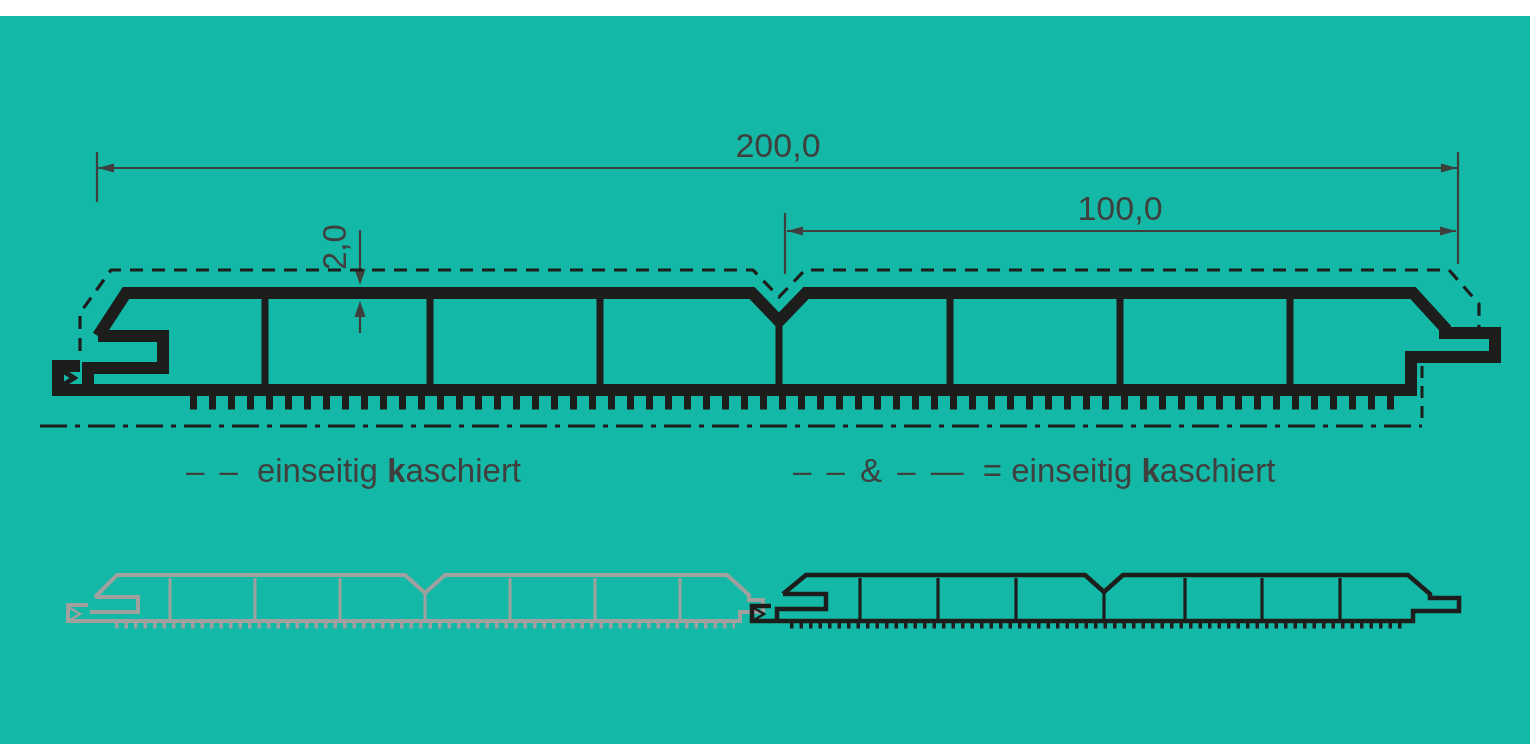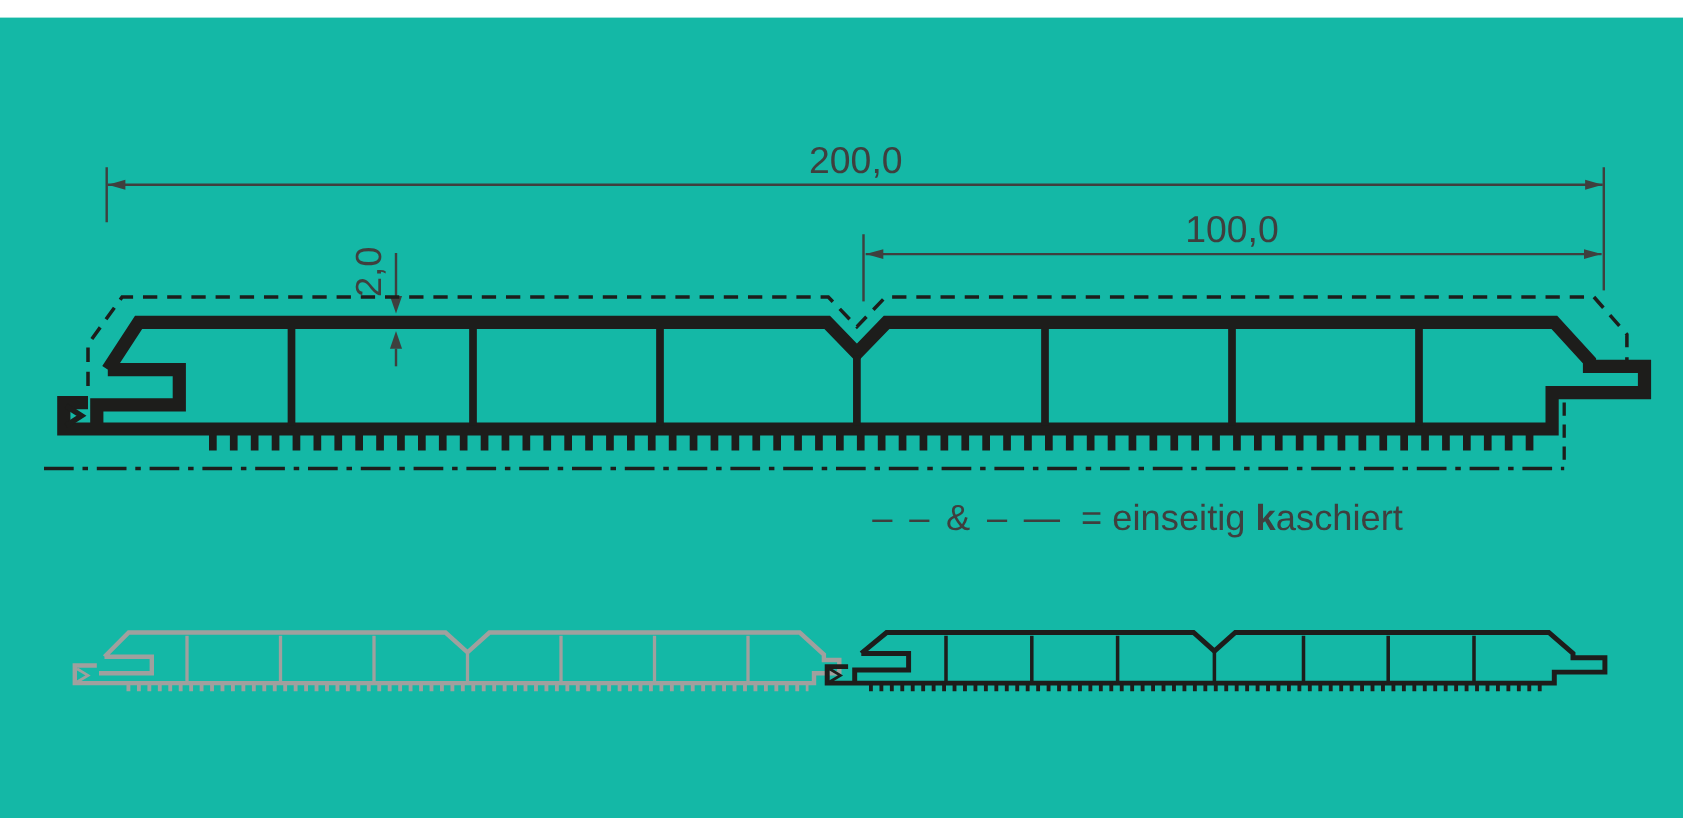--- a/index.html
+++ b/index.html
@@ -93,18 +93,21 @@
 
     <g stroke="#1d1d1b" fill="none" stroke-linejoin="miter">
       <path stroke-width="4.5" d="M783 578 L806 559 L1085 559 L1104 576 L1123 559 L1408 559 L1430 578 L1430 582 L1459 582 L1459 595 L1413 595 L1413 605 L752 605 L752 590 L771 590
                M783 578 L826 578 L826 593 L777 593 L777 605"></path>
       <path stroke-width="2.5" d="M754 592 L764 598 L754 604"></path>
       <path stroke-width="3.2" d="M860 562 V603 M938 562 V603 M1016 562 V603 M1104 577 V603 M1185 562 V603 M1262 562 V603 M1340 562 V603"></path>
       <line x1="790" y1="609" x2="1406" y2="609" stroke-width="7" stroke-dasharray="3.5 6"></line>
     </g>
   </svg>
 
+  <div class="legend" style="left:186px; top:437px;">
+    <span class="sym">– –</span><span>einseitig </span><b>k</b><span>aschiert</span>
+  </div>
 
   <div class="legend" style="left:793px; top:437px;">
     <span class="sym">– – &amp; – —</span><span>= </span><span>einseitig </span><b>k</b><span>aschiert</span>
   </div>
 
 </div>
 
 </body></html>

